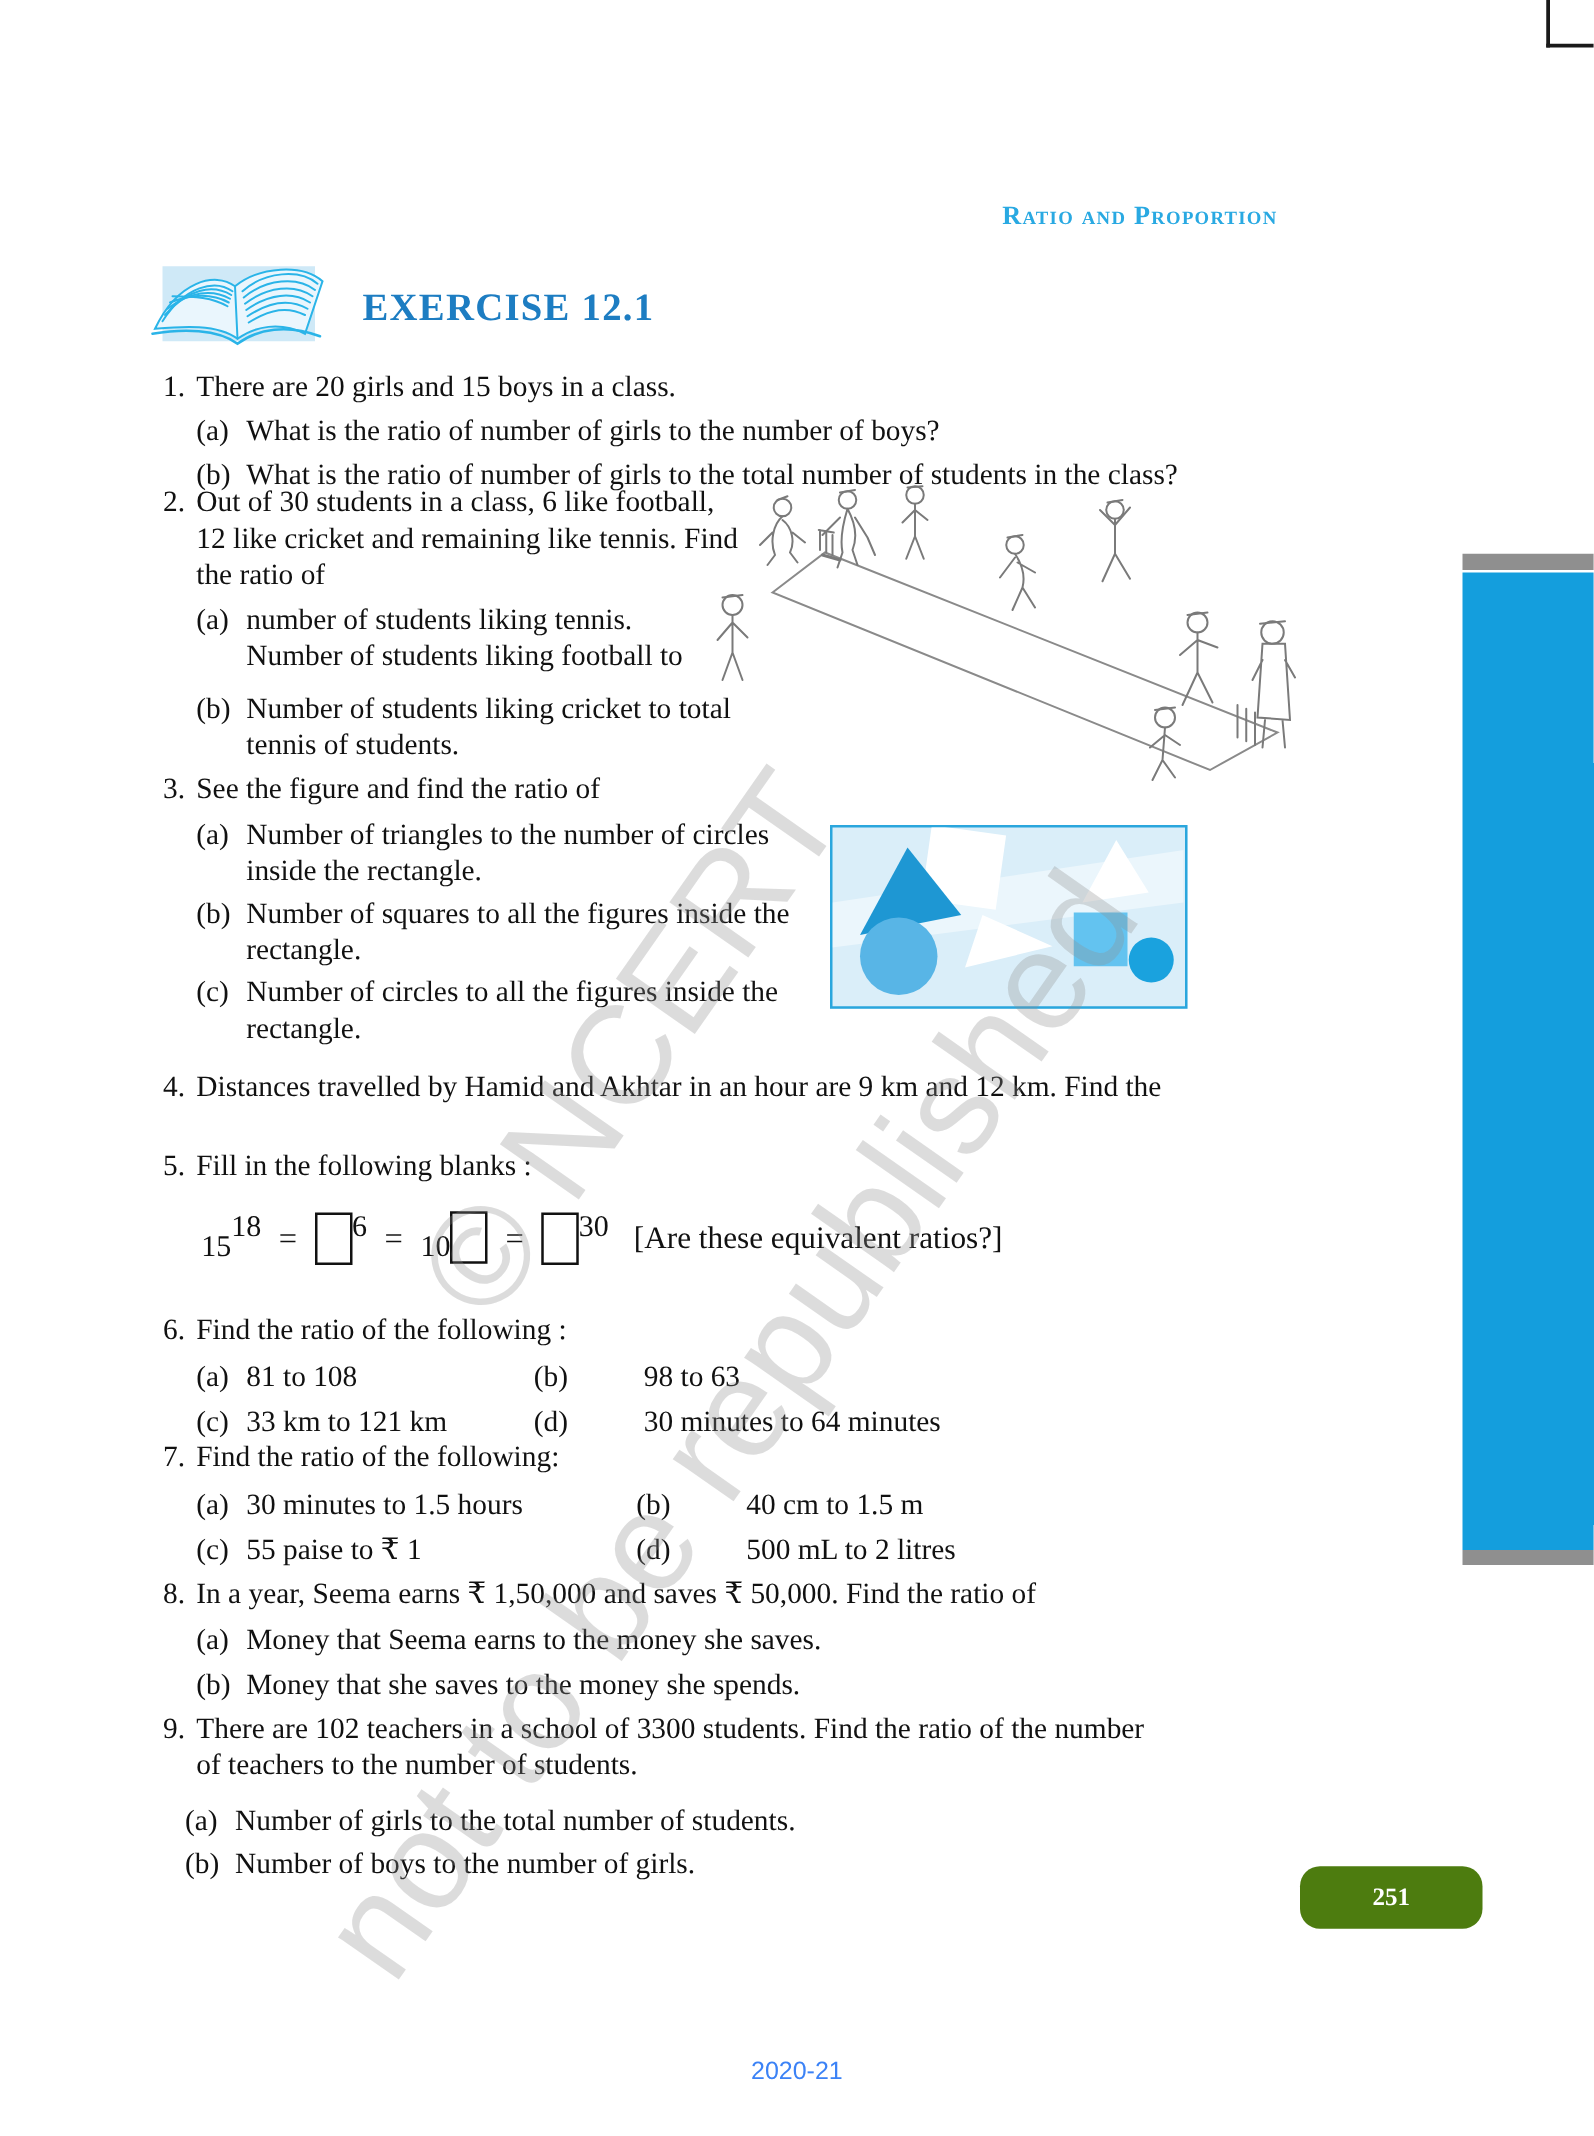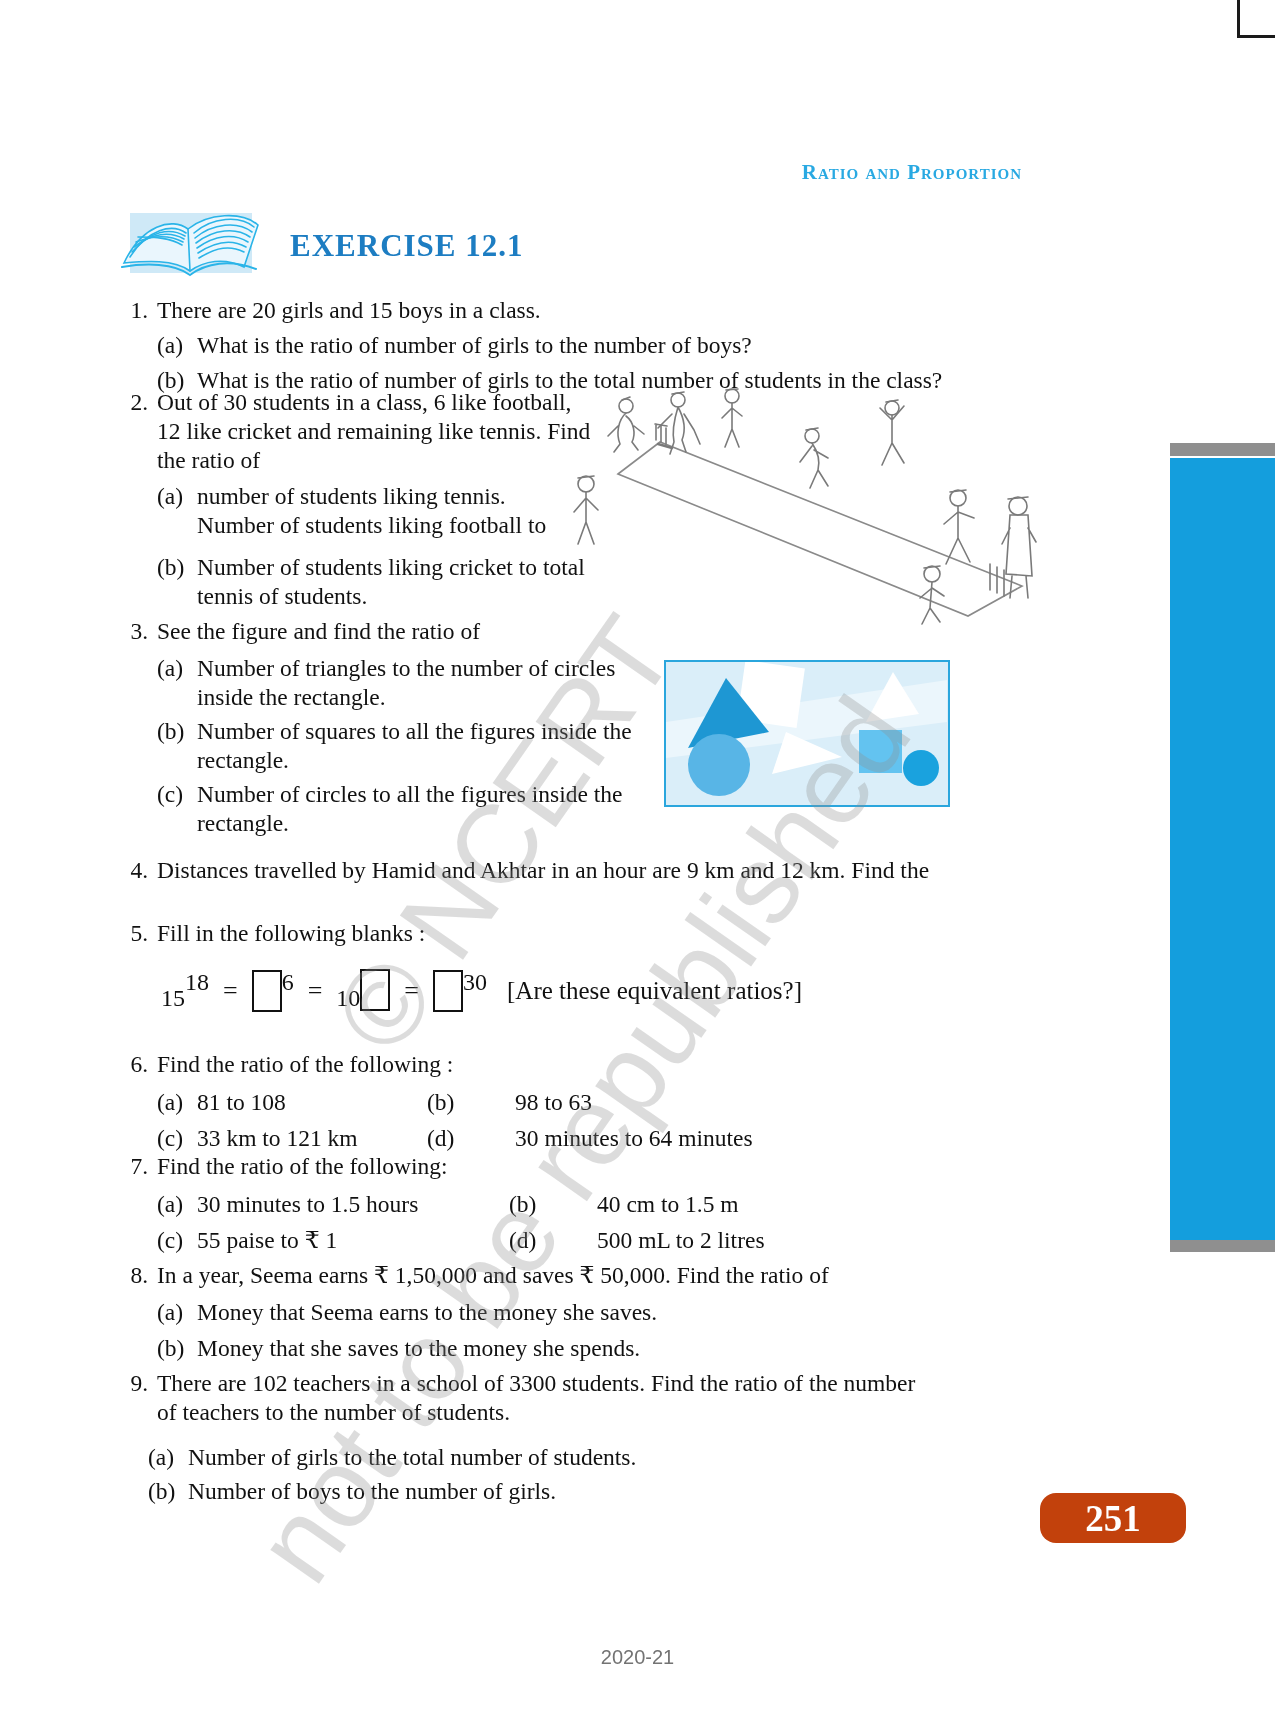--- a/index.html
+++ b/index.html
@@ -50,26 +50,26 @@
      border:2.5px solid #2aa6dd;box-sizing:border-box;}
   
   .cricket{top:378px;left:560px;width:485px;height:248px;}
 
   
   .side-gray-top{left:1170px;top:443px;width:105px;height:13px;background:#8f8f8f;}
   .side-blue{left:1170px;top:458px;width:105px;height:782px;background:#149edd;}
   .side-gray-bottom{left:1170px;top:1240px;width:105px;height:12px;background:#8f8f8f;}
 
   
-  .page-badge{left:1040px;top:1493px;width:146px;height:50px;background:#c2410c;border-radius:16px;
-     color:#fff;font-weight:bold;font-size:37px;display:flex;align-items:center;justify-content:center;}
+  .page-badge{left:1040px;top:1493px;width:146px;height:50px;background:#4d7c0f;border-radius:16px;
+     color:#fff;font-weight:bold;font-size:20px;display:flex;align-items:center;justify-content:center;}
 
   
   .footer-year{left:0;right:0;top:1646px;text-align:center;
-     font-family:"Liberation Sans","DejaVu Sans",sans-serif;font-size:20px;color:#737373;}
+     font-family:"Liberation Sans","DejaVu Sans",sans-serif;font-size:20px;color:#3b82f6;}
 
   
   .watermark{pointer-events:none;z-index:5;opacity:0.30;color:#8f8f8f;
      font-family:"Liberation Sans","DejaVu Sans",sans-serif;font-weight:400;white-space:nowrap;}
   .wm1{top:770px;left:255px;font-size:112px;transform:rotate(-55deg);}
   .wm2{top:1075px;left:60px;font-size:112px;transform:rotate(-55deg);}
 
   .content{z-index:2;}
 </style>
 </head>

